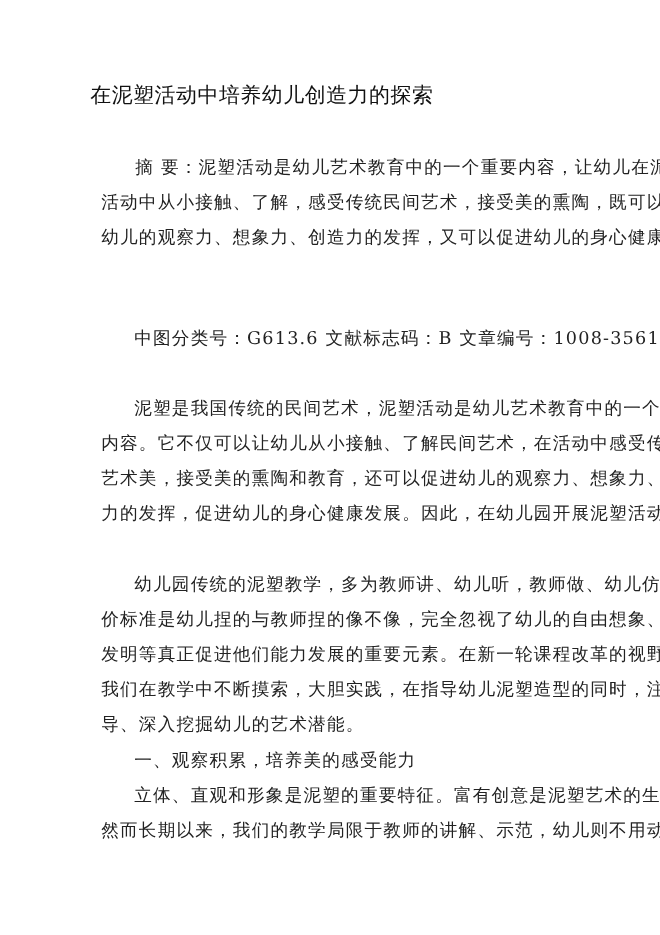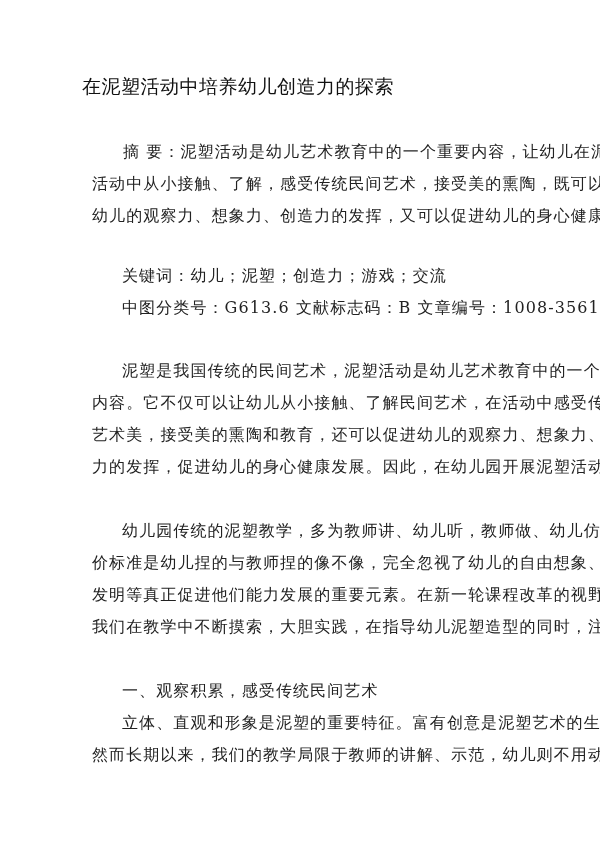--- a/index.html
+++ b/index.html
@@ -16,30 +16,30 @@
 </head>
 <body>
 
 <div class="page">
   <div class="title">在泥塑活动中培养幼儿创造力的探索</div>
 
   <div class="line abs-head" style="top:142px">摘  要：泥塑活动是幼儿艺术教育中的一个重要内容，让幼儿在泥塑</div>
   <div class="line" style="top:174px">活动中从小接触、了解，感受传统民间艺术，接受美的熏陶，既可以促进</div>
   <div class="line" style="top:206px">幼儿的观察力、想象力、创造力的发挥，又可以促进幼儿的身心健康发展。</div>
 
-  <div class="line indent" style="top:266px">关键词：幼儿；泥塑；创造力；游戏；交流</div>
   <div class="line indent" style="top:298px">中图分类号：G613.6  文献标志码：B  文章编号：1008-3561（2015）</div>
 
   <div class="line indent" style="top:361px">泥塑是我国传统的民间艺术，泥塑活动是幼儿艺术教育中的一个重要</div>
   <div class="line" style="top:393px">内容。它不仅可以让幼儿从小接触、了解民间艺术，在活动中感受传统的</div>
   <div class="line" style="top:425px">艺术美，接受美的熏陶和教育，还可以促进幼儿的观察力、想象力、创造</div>
   <div class="line" style="top:457px">力的发挥，促进幼儿的身心健康发展。因此，在幼儿园开展泥塑活动进行</div>
 
   <div class="line indent" style="top:521px">幼儿园传统的泥塑教学，多为教师讲、幼儿听，教师做、幼儿仿。评</div>
   <div class="line" style="top:553px">价标准是幼儿捏的与教师捏的像不像，完全忽视了幼儿的自由想象、创造</div>
   <div class="line" style="top:585px">发明等真正促进他们能力发展的重要元素。在新一轮课程改革的视野下，</div>
   <div class="line" style="top:617px">我们在教学中不断摸索，大胆实践，在指导幼儿泥塑造型的同时，注重引</div>
+  <div class="line" style="top:649px">导、深入挖掘幼儿的艺术潜能。</div>
 
-  <div class="line indent" style="top:681px">一、观察积累，感受传统民间艺术</div>
+  <div class="line indent" style="top:681px">一、观察积累，培养美的感受能力</div>
 
   <div class="line indent" style="top:713px">立体、直观和形象是泥塑的重要特征。富有创意是泥塑艺术的生命线。</div>
   <div class="line" style="top:745px">然而长期以来，我们的教学局限于教师的讲解、示范，幼儿则不用动脑筋，</div>
 </div>
 
 </body></html>

